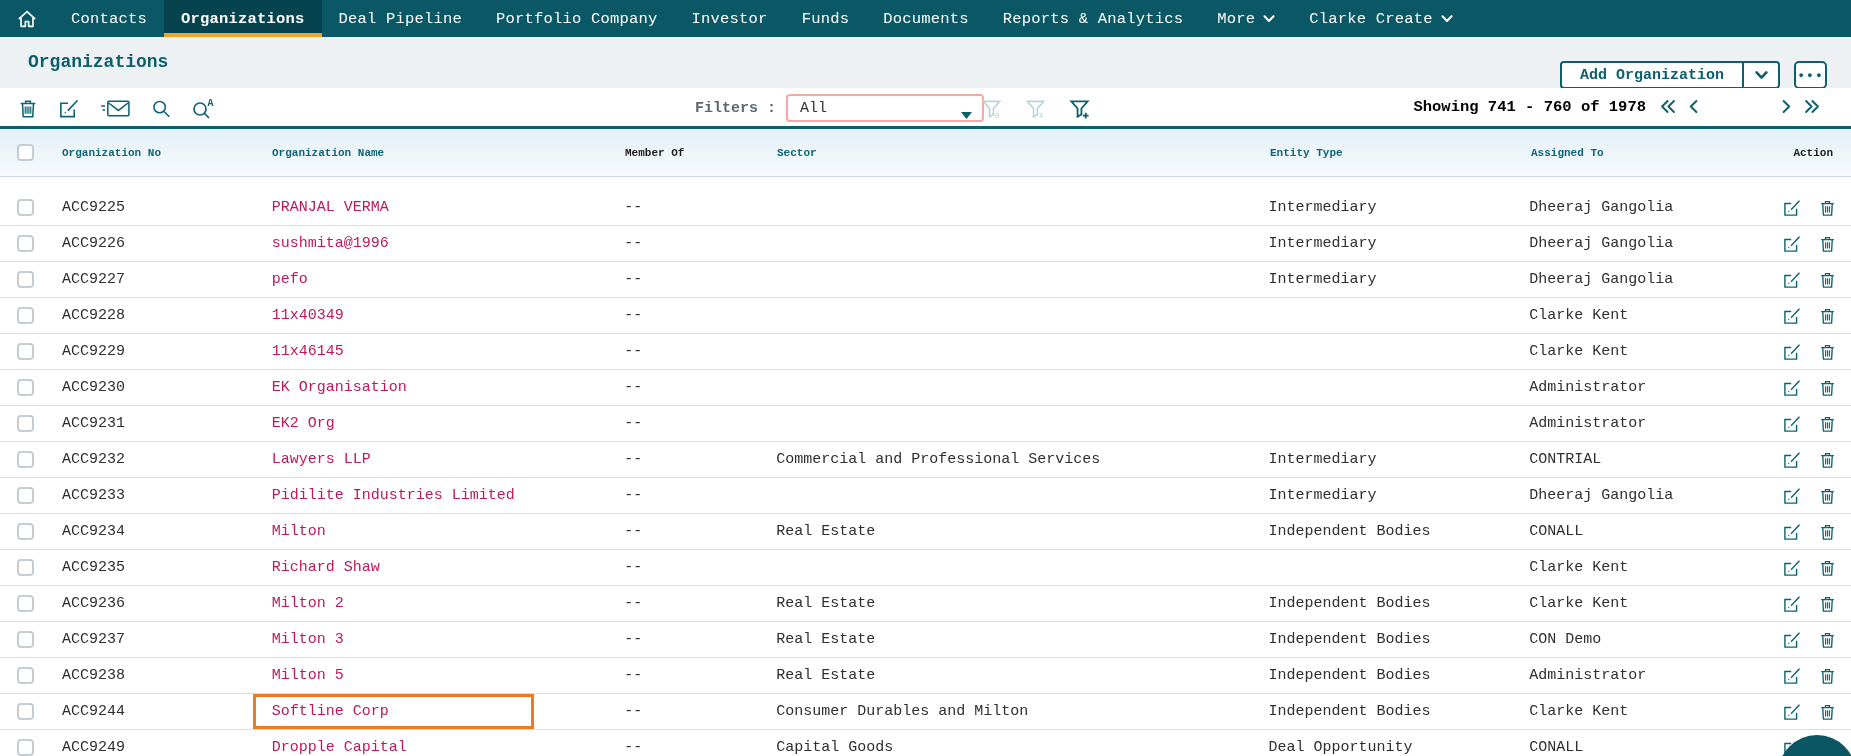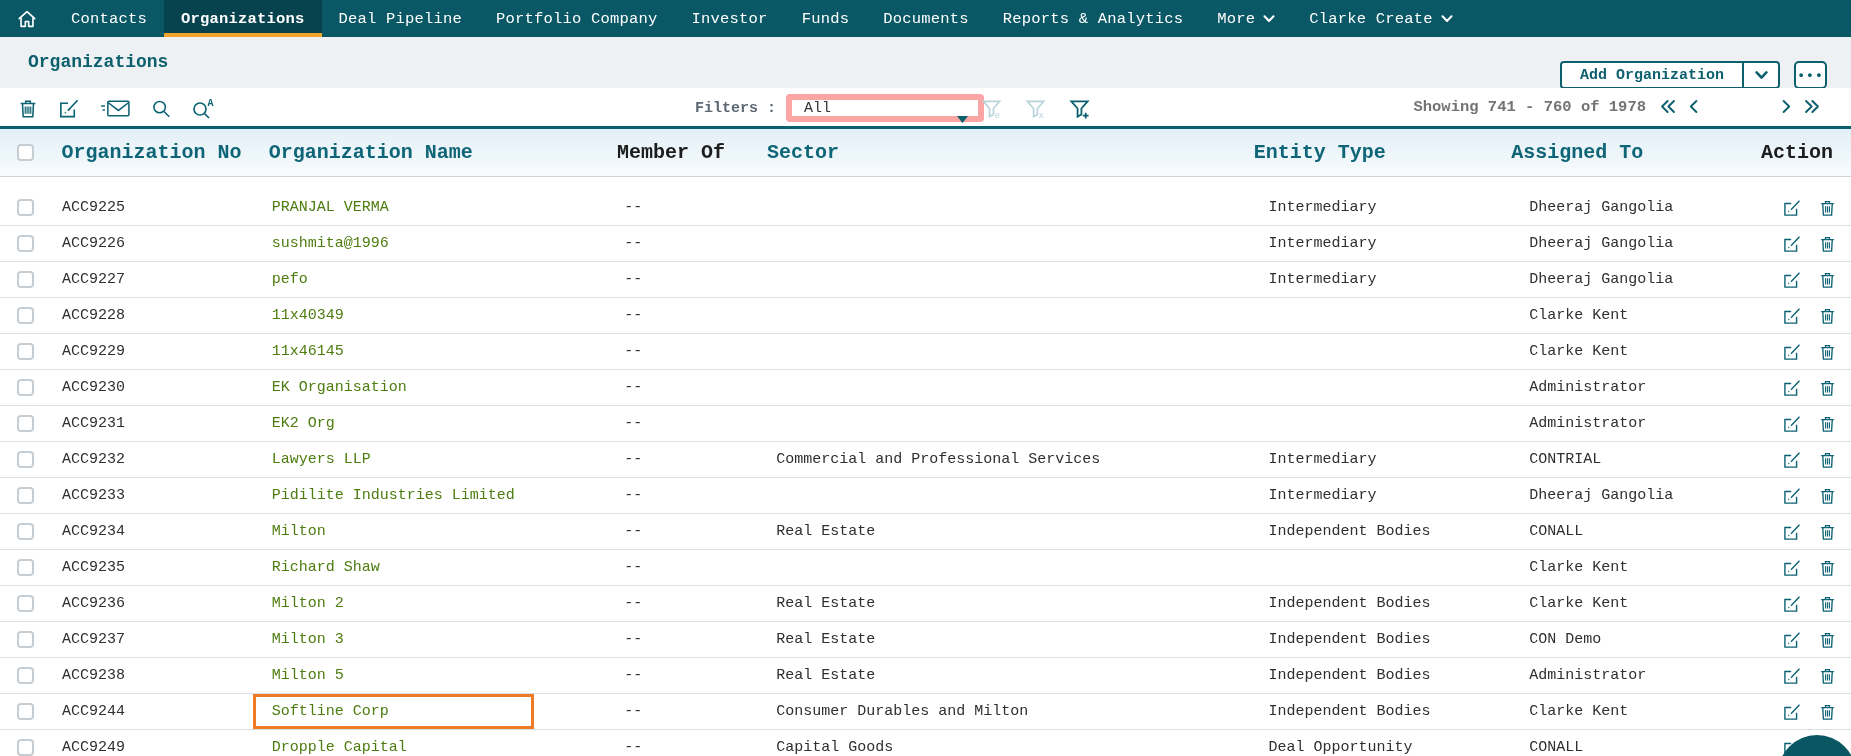--- a/index.html
+++ b/index.html
@@ -28,50 +28,50 @@
               color:#0c5f6d; display:flex; align-items:center; justify-content:center;
               font-size:13px; font-weight:700; letter-spacing:1px; cursor:pointer; }
 
   
   .toolbar { position:absolute; top:88px; height:41px; left:0; right:0; background:#fff;
              border-bottom:3px solid #0c5f6d; }
   .tb-icons { position:absolute; left:17px; top:8px; display:flex; gap:18px; align-items:center; color:#0c6373; }
   .ticon { cursor:pointer; display:flex; }
   .filters { position:absolute; left:695px; top:6px; display:flex; align-items:center; gap:10px; }
   .filters-label { font-size:15px; font-weight:700; color:#5d6872; }
-  .filter-select { width:198px; height:28px; border:6px solid #fca5a5; border-radius:4px; background:#fff;
+  .filter-select { width:198px; height:28px; border:2px solid #fca5a5; border-radius:4px; background:#fff;
                    display:flex; align-items:center; padding:0 12px; font-size:15px; color:#333;
                    position:relative; cursor:pointer; }
   .filter-select .caret { position:absolute; right:10px; top:11px; }
   .funnels { position:absolute; left:980px; top:9px; display:flex; gap:21px; }
   .funnel-dim { color:#b9d3da; }
   .funnel-on { color:#0c5f6d; }
   .showing-area { position:absolute; right:29px; top:9px; display:flex; align-items:center; }
-  .showing-text { font-size:15.5px; font-weight:700; color:#737373; margin-right:12px; }
+  .showing-text { font-size:15.5px; font-weight:700; color:#000000; margin-right:12px; }
   .pbtn { cursor:pointer; display:flex; color:#0c5f6d; }
 
   
   .thead { position:absolute; top:129px; height:48px; left:0; right:0;
            background:linear-gradient(180deg,#e3eff7 0%,#eef6fa 55%,#f8fbfd 100%);
            display:flex; align-items:center; border-bottom:1px solid #ccd6dc; }
-  .hcell { font-size:20px; font-weight:700; color:#0e6577; }
+  .hcell { font-size:11px; font-weight:700; color:#0e6577; }
   .hcell.dark { color:#1d1d1d; }
   .tbody { position:absolute; top:142px; padding-top:48px; left:0; right:0; }
   .trow { position:relative; display:flex; align-items:center; height:36px;
           border-bottom:1px solid #d9dee2; font-size:15px; color:#2f2f2f; background:#fff; }
   .col-select { width:62px; padding-left:17px; display:flex; align-items:center; }
   .col-org_no { width:210px; }
   .col-name { width:353px; }
   .col-member_of { width:152px; }
   .col-sector { width:482px; }
   .col-entity_type { width:261px;margin-left:11px; }
   .col-assigned_to { width:253px; }
   .col-action { flex:1; display:flex; justify-content:flex-end; align-items:center; gap:16px; padding-right:14px; }
   .cbx { width:17px; height:17px; border:2px solid #c6cdd2; border-radius:4px; background:#fff; cursor:pointer; }
-  .org-link { color:#4d7c0f; cursor:pointer; }
+  .org-link { color:#be185d; cursor:pointer; }
   .hl-box { position:absolute; left:253px; top:0px; width:281px; height:35px;
             border:3px solid #ee7b23; pointer-events:none; }
   .row-icon { color:#0c6373; cursor:pointer; display:flex; }
 
   
   .fab { position:absolute; left:1778px; top:735px; width:78px; height:78px;
          border-radius:50%; background:#0a5662; cursor:pointer; }
 </style>
 </head>
 <body>

